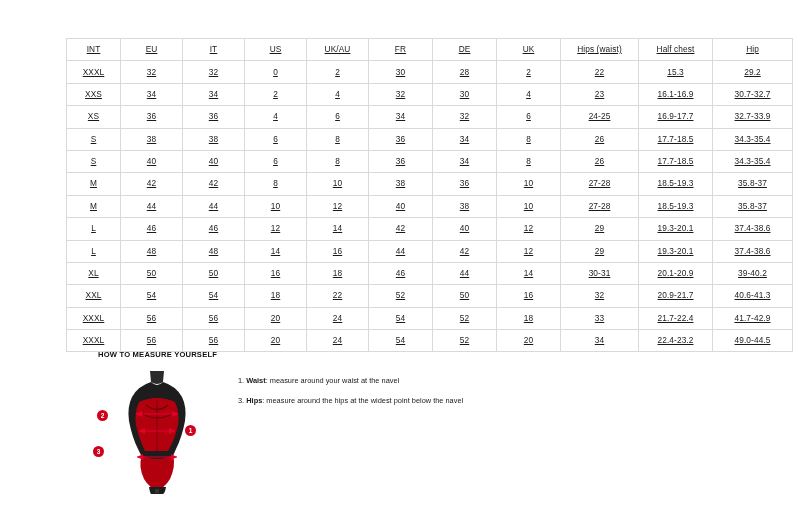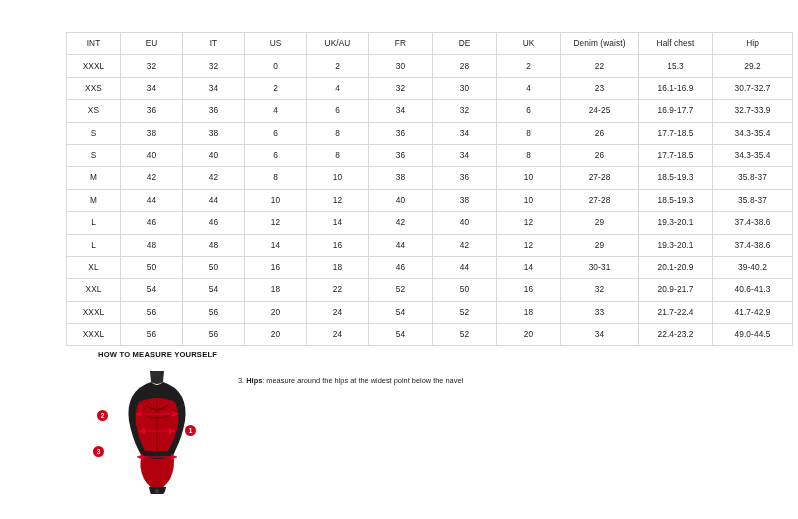--- a/index.html
+++ b/index.html
@@ -17,22 +17,23 @@
   }
   .page {
     position: relative;
     width: 798px;
     height: 519px;
   }
   
   .size-table-wrap {
     position: absolute;
     left: 66px;
-    top: 32px;
+    top: 38px;
     width: 666px;
+    text-decoration: underline;
   }
   table.size-table {
     border-collapse: collapse;
     width: 666px;
     table-layout: fixed;
   }
   table.size-table th,
   table.size-table td {
     border: 1px solid #d9d9d9;
     height: 21.4px;
@@ -150,21 +151,21 @@
       <thead>
         <tr>
           <th>INT</th>
           <th>EU</th>
           <th>IT</th>
           <th>US</th>
           <th>UK/AU</th>
           <th>FR</th>
           <th>DE</th>
           <th>UK</th>
-          <th class="left-pad">Denim (waist)</th>
+          <th class="left-pad">Hips (waist)</th>
           <th class="left-pad">Half chest</th>
           <th class="left-pad">Hip</th>
         </tr>
       </thead>
       <tbody>
         <tr>
           <td>XXXL</td>
           <td>32</td>
           <td>32</td>
           <td>0</td>
@@ -384,20 +385,24 @@
           <path d="M71 88 l-6 -3 v6 z" fill="#e4002b"></path>
         </svg>
 
         <div class="badge badge-1">1</div>
         <div class="badge badge-2">2</div>
         <div class="badge badge-3">3</div>
       </div>
 
       <div class="instructions">
         <p>
+          <span>1.</span>
+          <b>Waist</b><span>: measure around your waist at the navel</span>
+        </p>
+        <p>
           <span>3.</span>
           <b>Hips</b><span>: measure around the hips at the widest point below the navel</span>
         </p>
       </div>
 
     </div>
   </div>
 
 </div>
 

